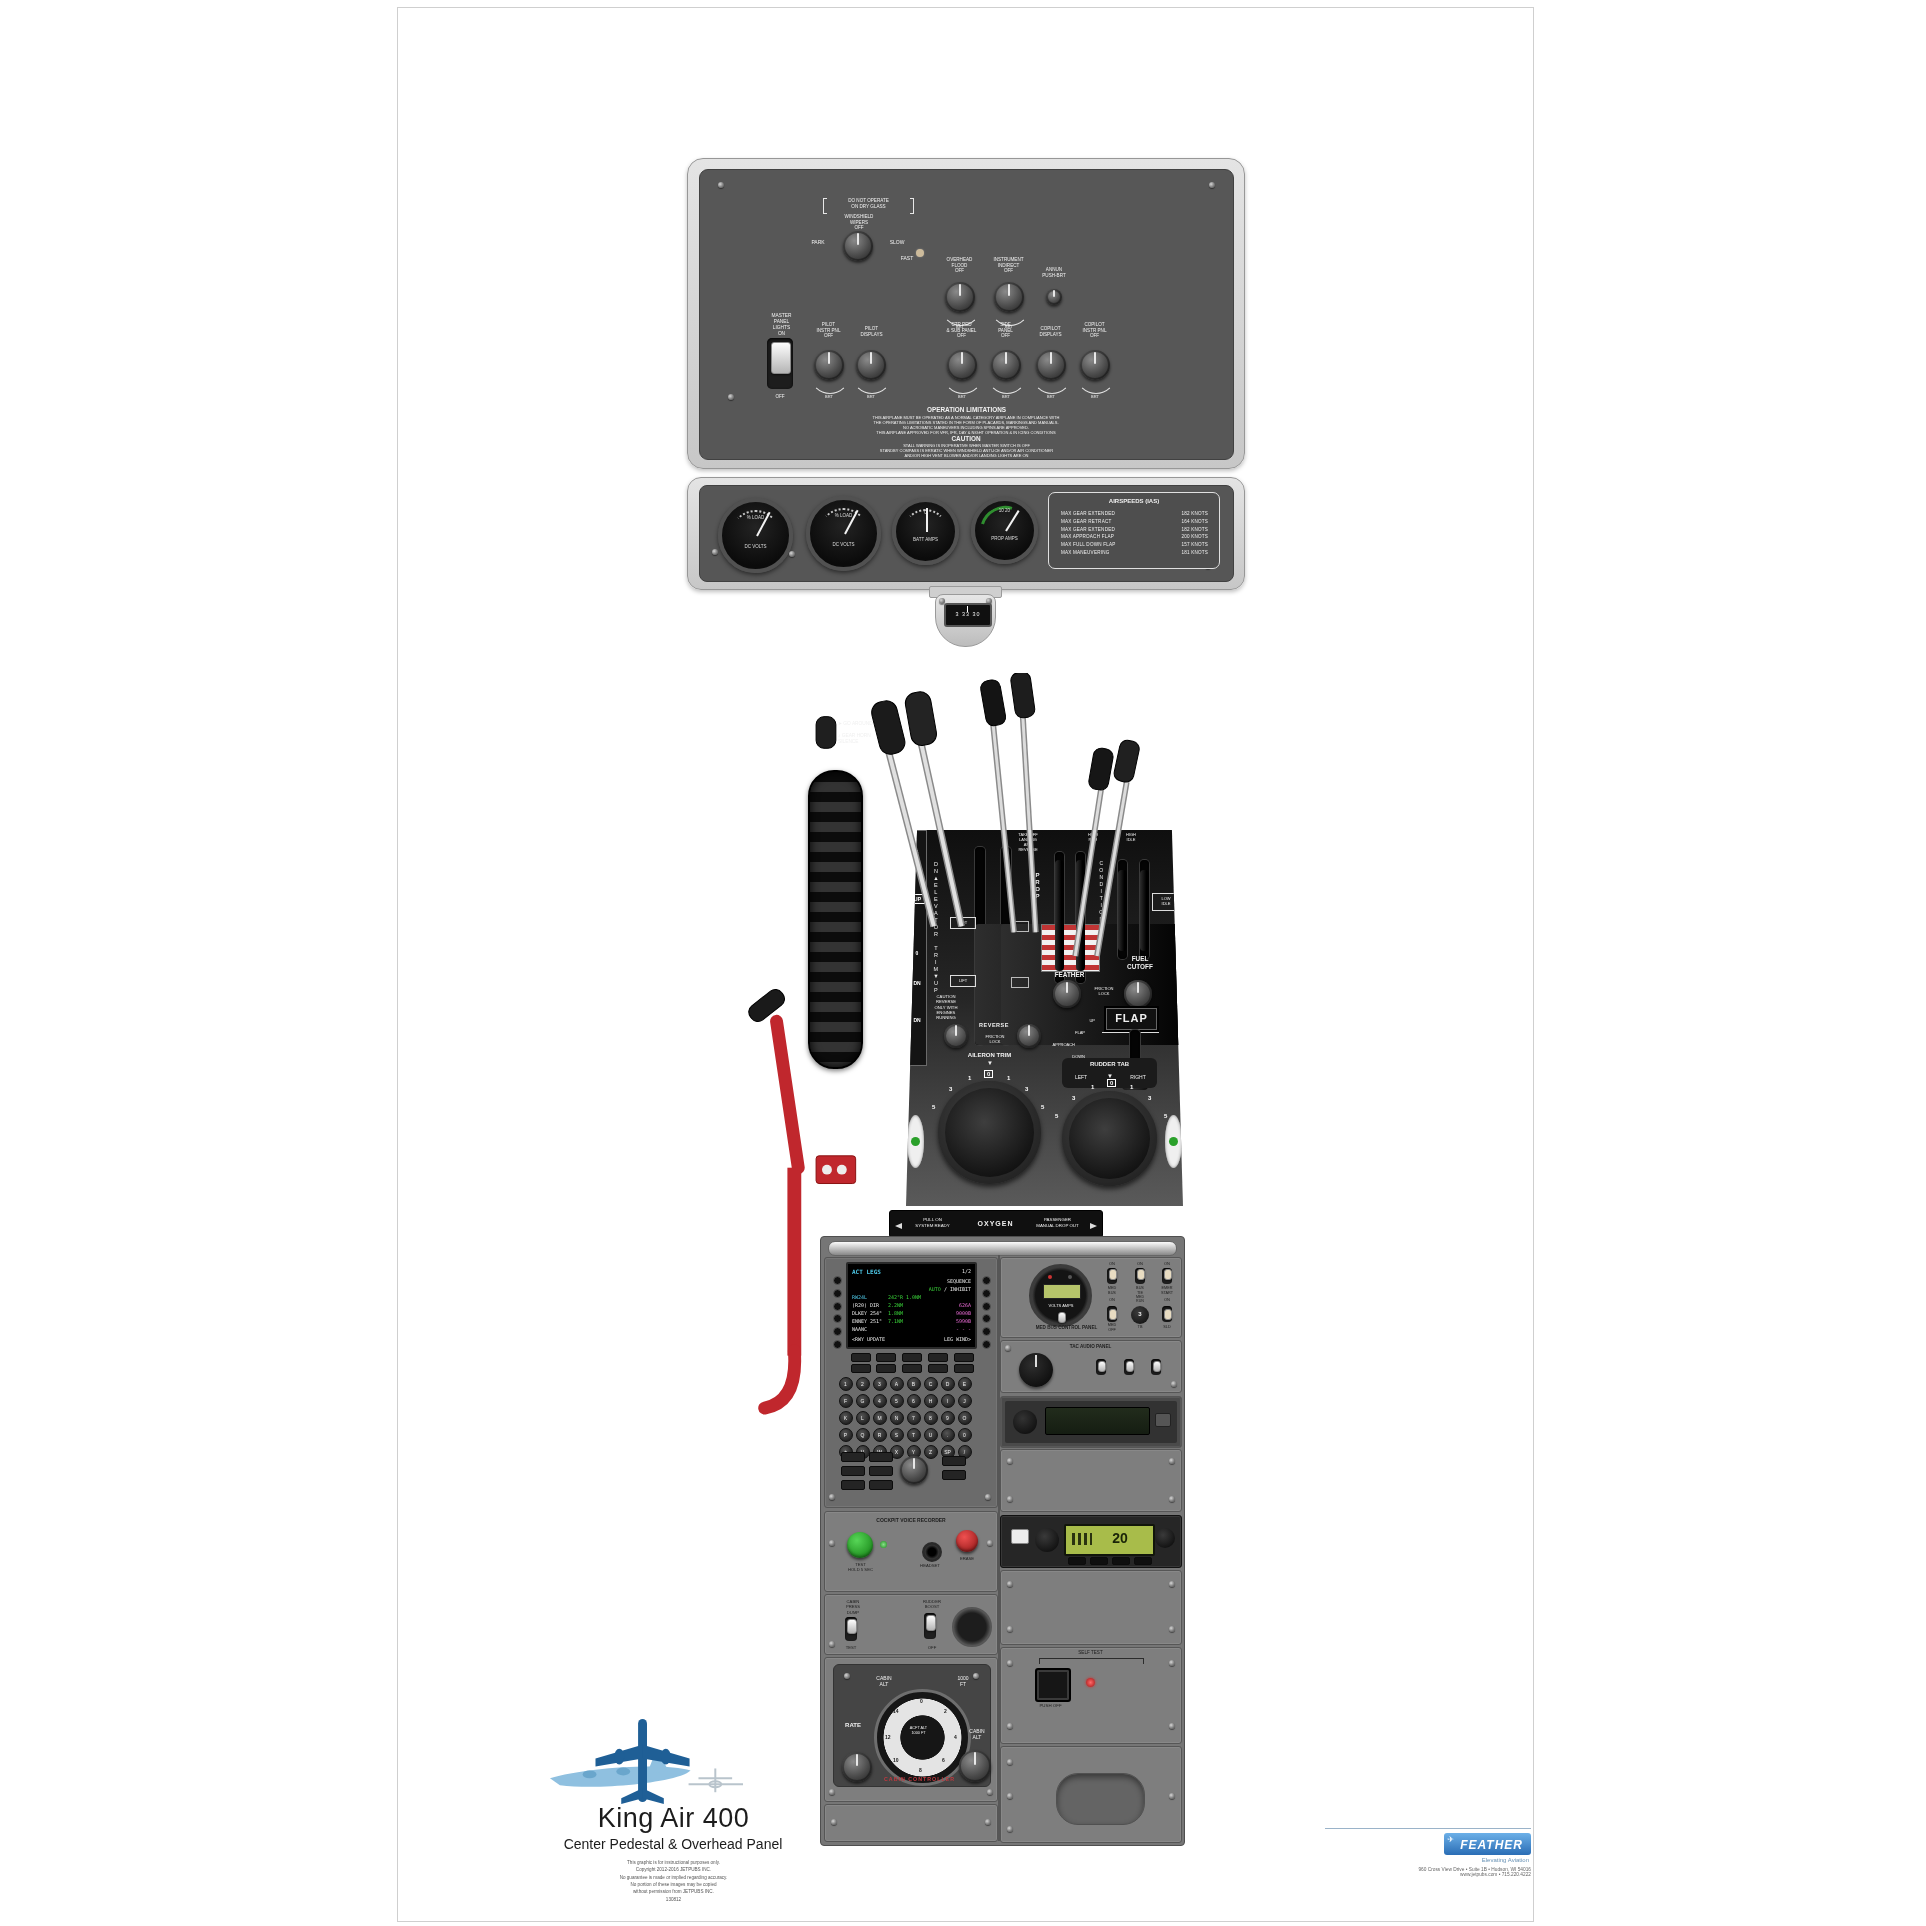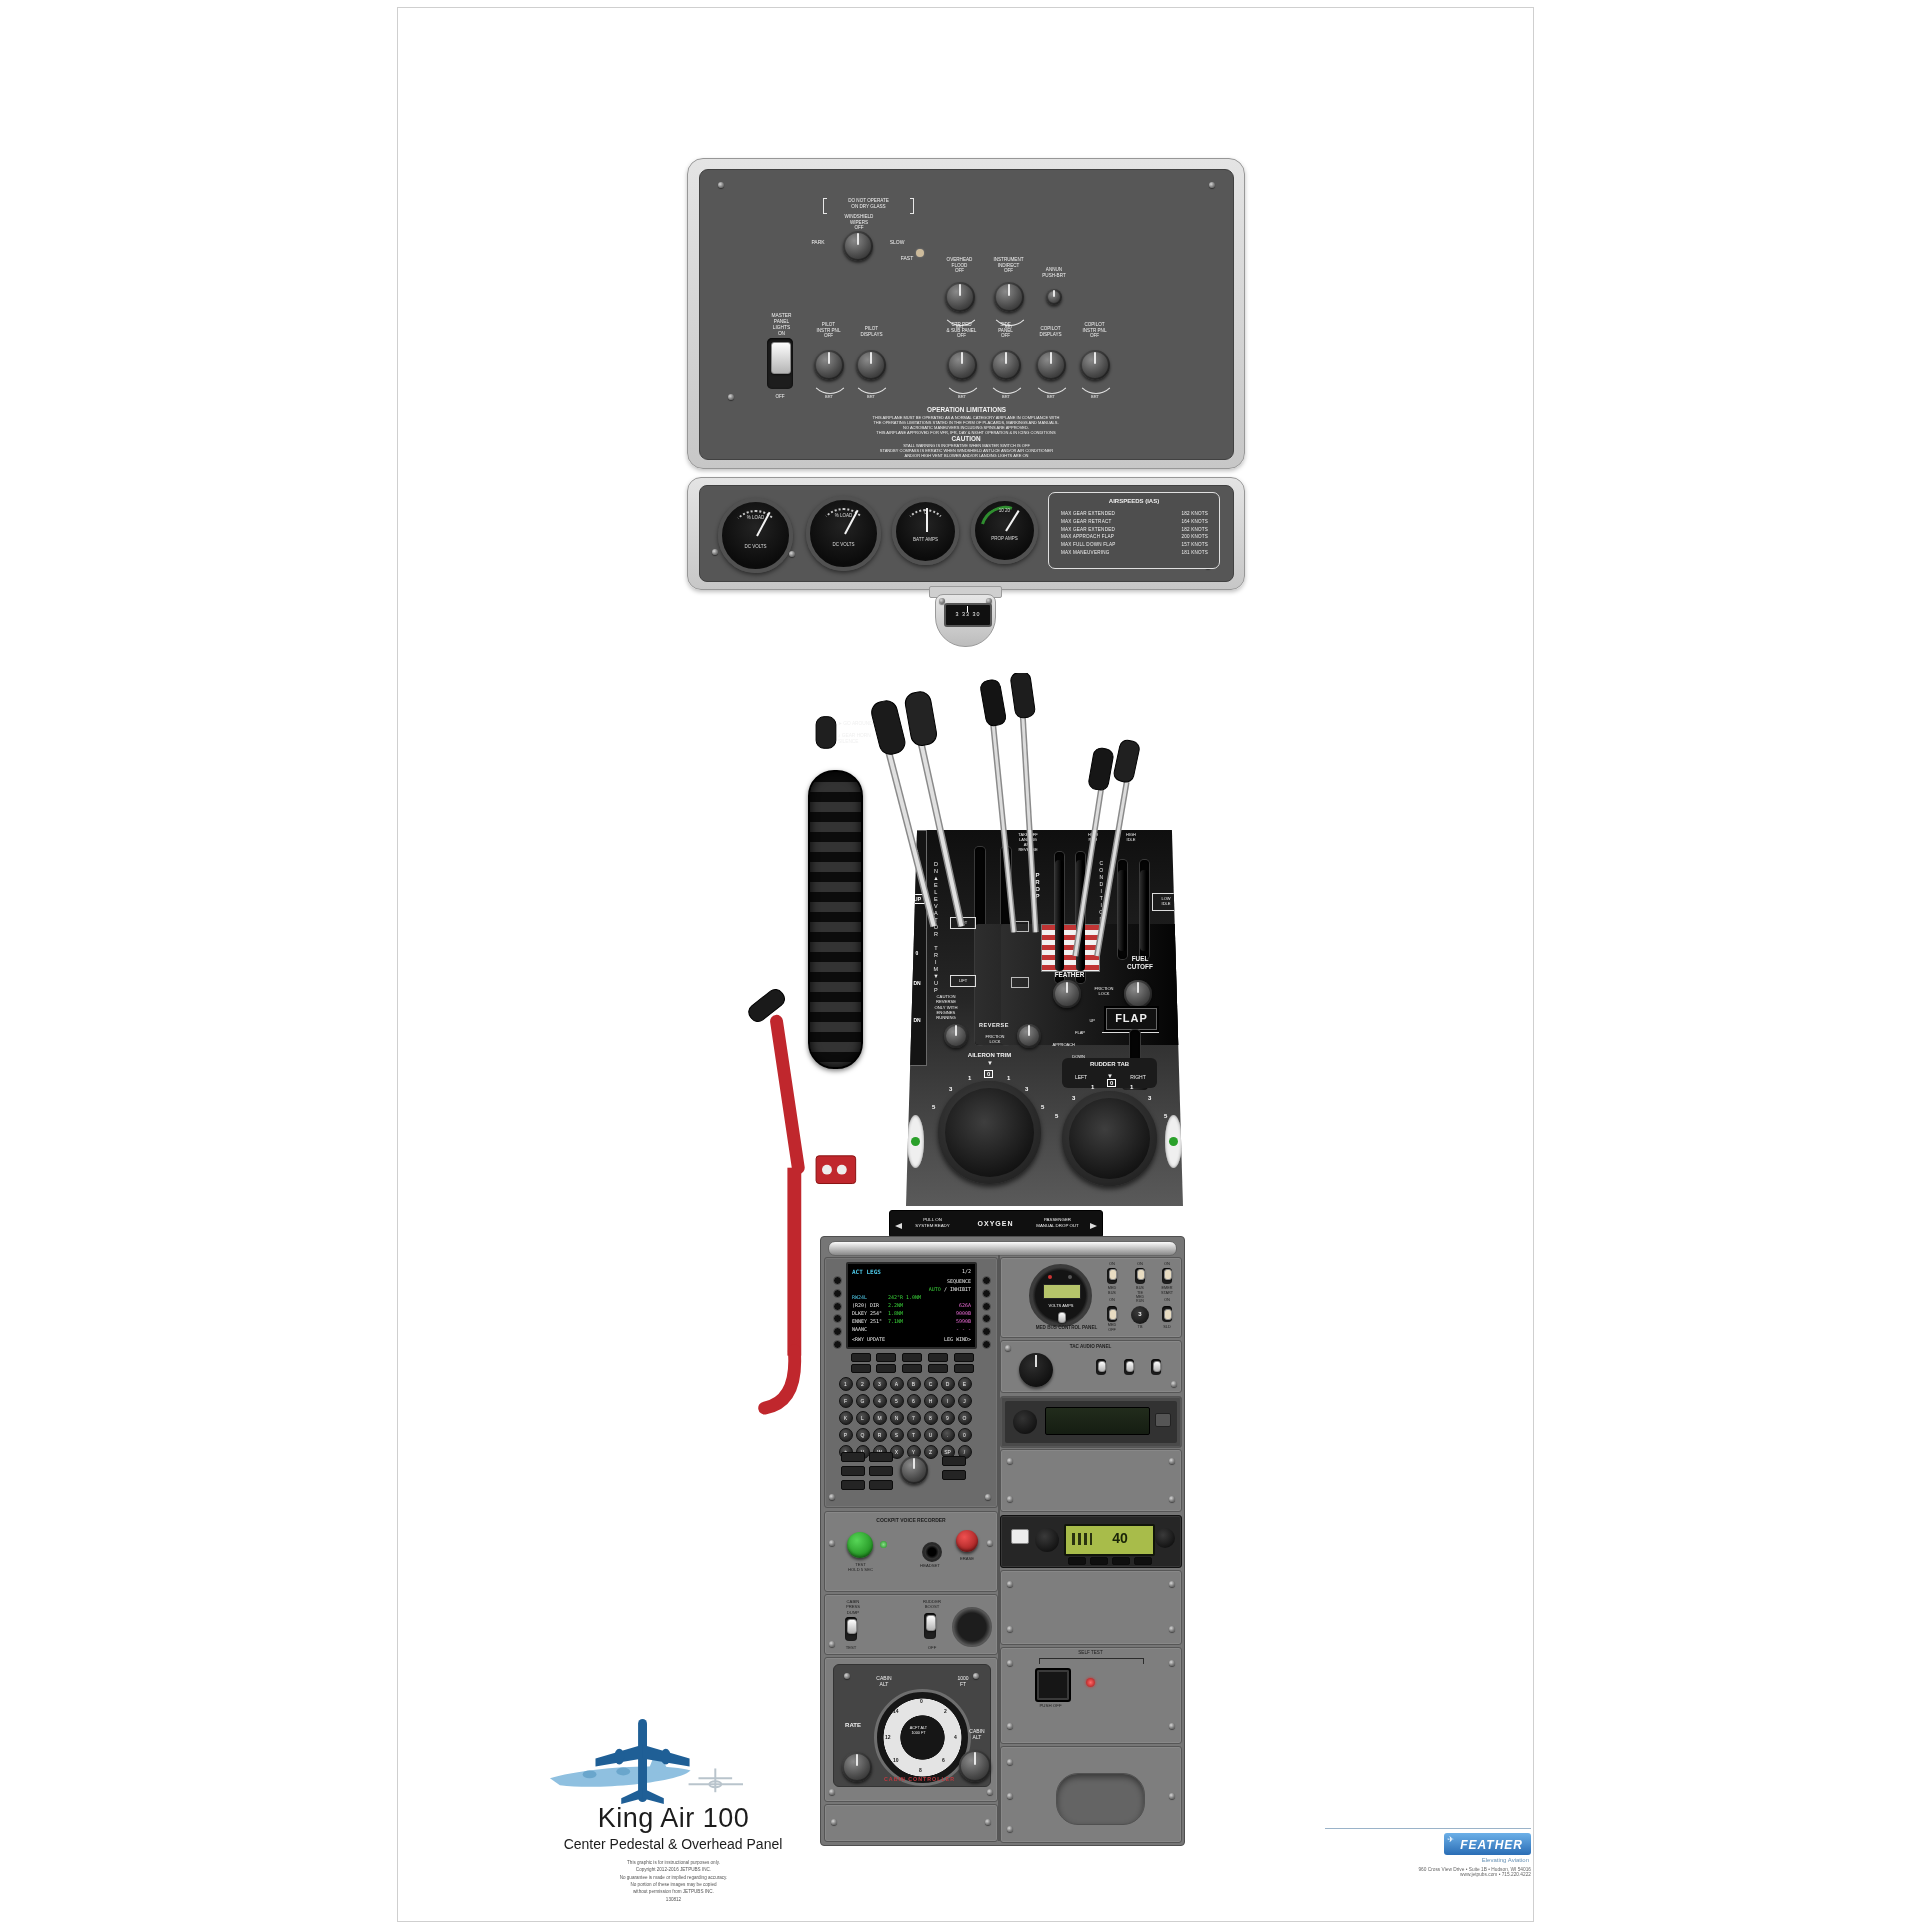--- a/index.html
+++ b/index.html
@@ -725,21 +725,21 @@
     <div class="screw" style="left:168px;top:8px"></div>
     <div class="screw" style="left:6px;top:46px"></div>
     <div class="screw" style="left:168px;top:46px"></div>
   </div>
 
   <div class="panel" style="left:1000px;top:1515px;width:180px;height:51px;background:#262626;border-color:#111">
     <div class="abs" style="left:10px;top:13px;width:16px;height:13px;background:#ececec;border-radius:2px;border:1px solid #888"></div>
     <div class="abs" style="left:34px;top:12px;width:24px;height:24px;border-radius:50%;background:radial-gradient(circle at 40% 35%,#3a3a3a,#050505)"></div>
     <div class="abs" style="left:63px;top:8px;width:87px;height:28px;background:#a8bc4a;border:2px solid #11150a;border-radius:2px">
       <div class="abs" style="left:6px;top:7px;width:20px;height:12px;background:repeating-linear-gradient(90deg,#2a3310 0 3px,transparent 3px 6px)"></div>
-      <div class="lbl b" style="left:32px;top:4px;width:44px;font-size:14px;color:#1a2408">40</div>
+      <div class="lbl b" style="left:32px;top:4px;width:44px;font-size:14px;color:#1a2408">20</div>
     </div>
     <div class="abs" style="left:154px;top:12px;width:20px;height:20px;border-radius:50%;background:radial-gradient(circle at 40% 35%,#3a3a3a,#050505)"></div>
     <div class="pill" style="left:67px;top:41px;width:16px;height:6px;background:#0f0f0f"></div>
     <div class="pill" style="left:89px;top:41px;width:16px;height:6px;background:#0f0f0f"></div>
     <div class="pill" style="left:111px;top:41px;width:16px;height:6px;background:#0f0f0f"></div>
     <div class="pill" style="left:133px;top:41px;width:16px;height:6px;background:#0f0f0f"></div>
   </div>
   <div class="panel" style="left:1000px;top:1570px;width:180px;height:73px">
     <div class="screw" style="left:6px;top:10px"></div>
     <div class="screw" style="left:168px;top:10px"></div>
@@ -781,21 +781,21 @@
       <ellipse cx="80" cy="42" rx="5" ry="8"></ellipse>
       <ellipse cx="127" cy="42" rx="5" ry="8"></ellipse>
     </g>
     <g fill="none" stroke="#b9c4cc" stroke-width="2">
       <path d="M150,70 L205,70"></path>
         <path d="M177,54 L177,78"></path>
         <path d="M160,64 L194,64"></path>
         <ellipse cx="177" cy="70" rx="6" ry="3"></ellipse>
     </g>
   </svg>
-  <div class="lbl" style="left:535px;top:1802px;width:277px;font-size:27px;color:#1c1c1c;letter-spacing:0.5px">King Air 100</div>
+  <div class="lbl" style="left:535px;top:1802px;width:277px;font-size:27px;color:#1c1c1c;letter-spacing:0.5px">King Air 400</div>
   <div class="lbl" style="left:495px;top:1836px;width:356px;font-size:14px;color:#1c1c1c">Center Pedestal &amp; Overhead Panel</div>
   <div class="lbl" style="left:535px;top:1859px;width:277px;font-size:4.6px;color:#555;line-height:1.6">This graphic is for instructional purposes only.
 Copyright 2012-2016 JETPUBS INC.
 No guarantee is made or implied regarding accuracy.
 No portion of these images may be copied
 without permission from JETPUBS INC.
 130812</div>
 
   <div class="abs" style="left:1325px;top:1828px;width:206px;border-top:1px solid #9ab3c9;padding-top:4px;text-align:right">
     <div class="abs" style="position:relative;display:inline-block;background:linear-gradient(180deg,#6cb0e8,#2a6db5);border-radius:3px;padding:2px 8px 2px 16px">

